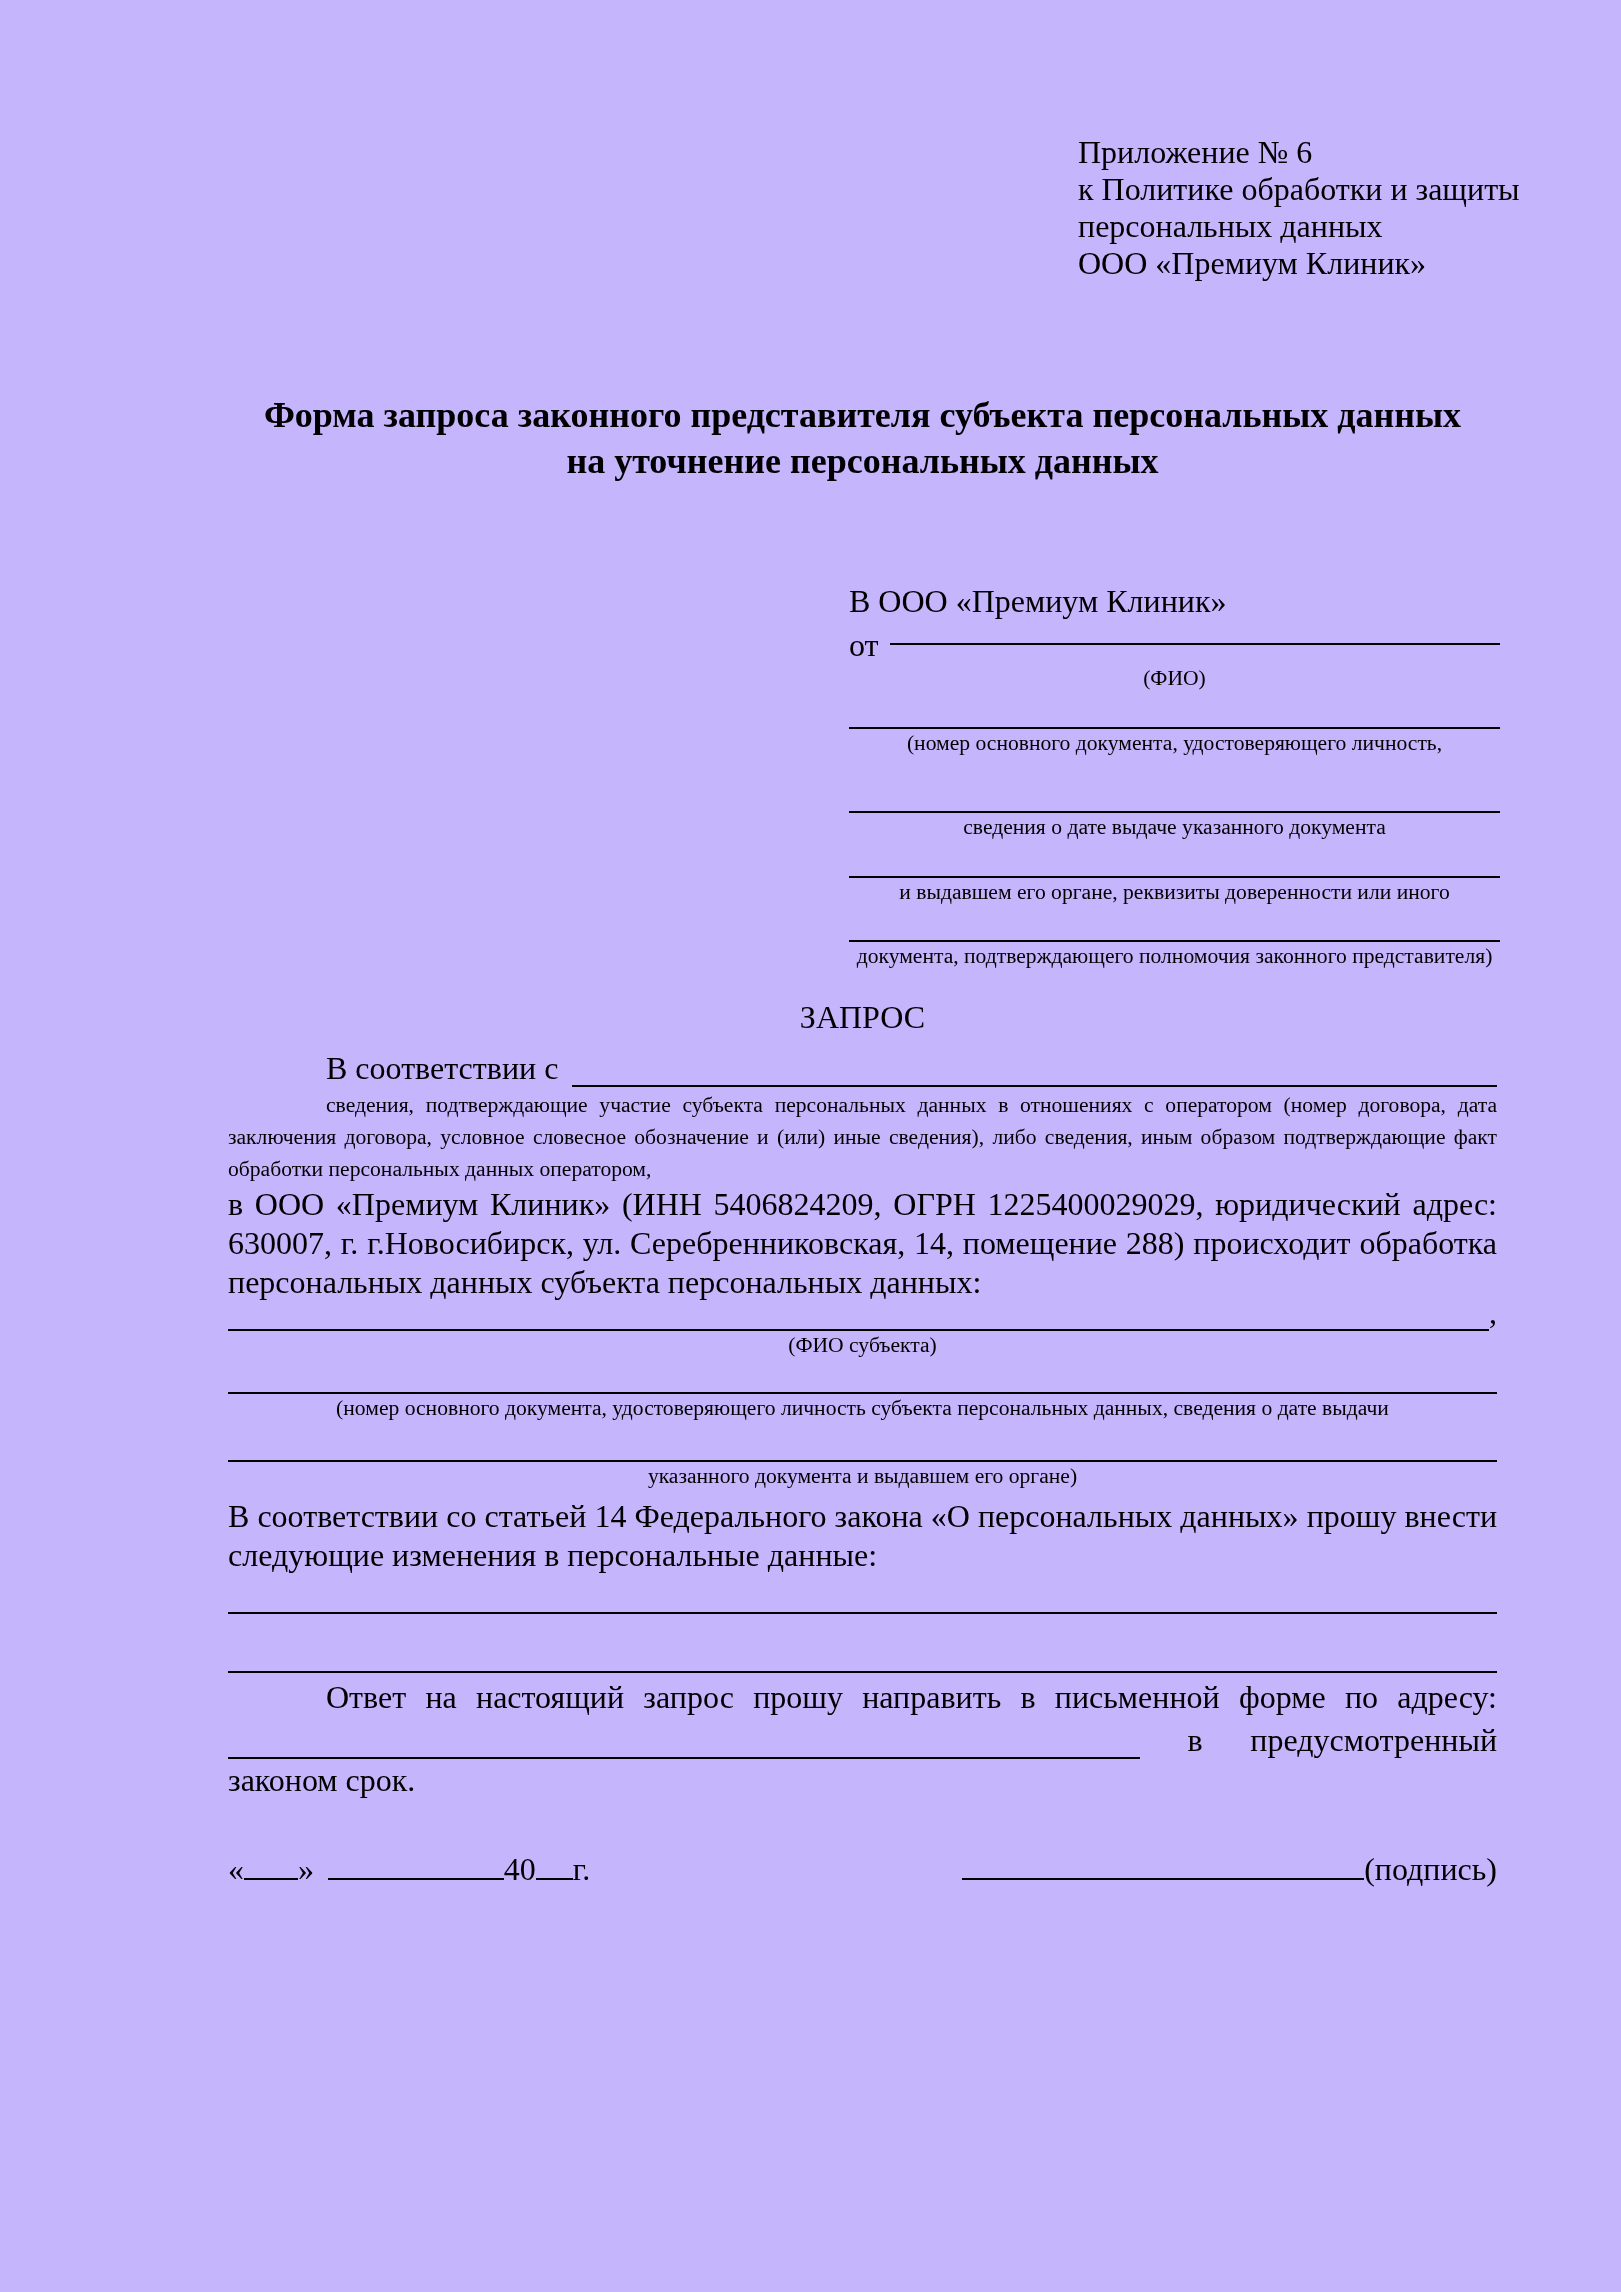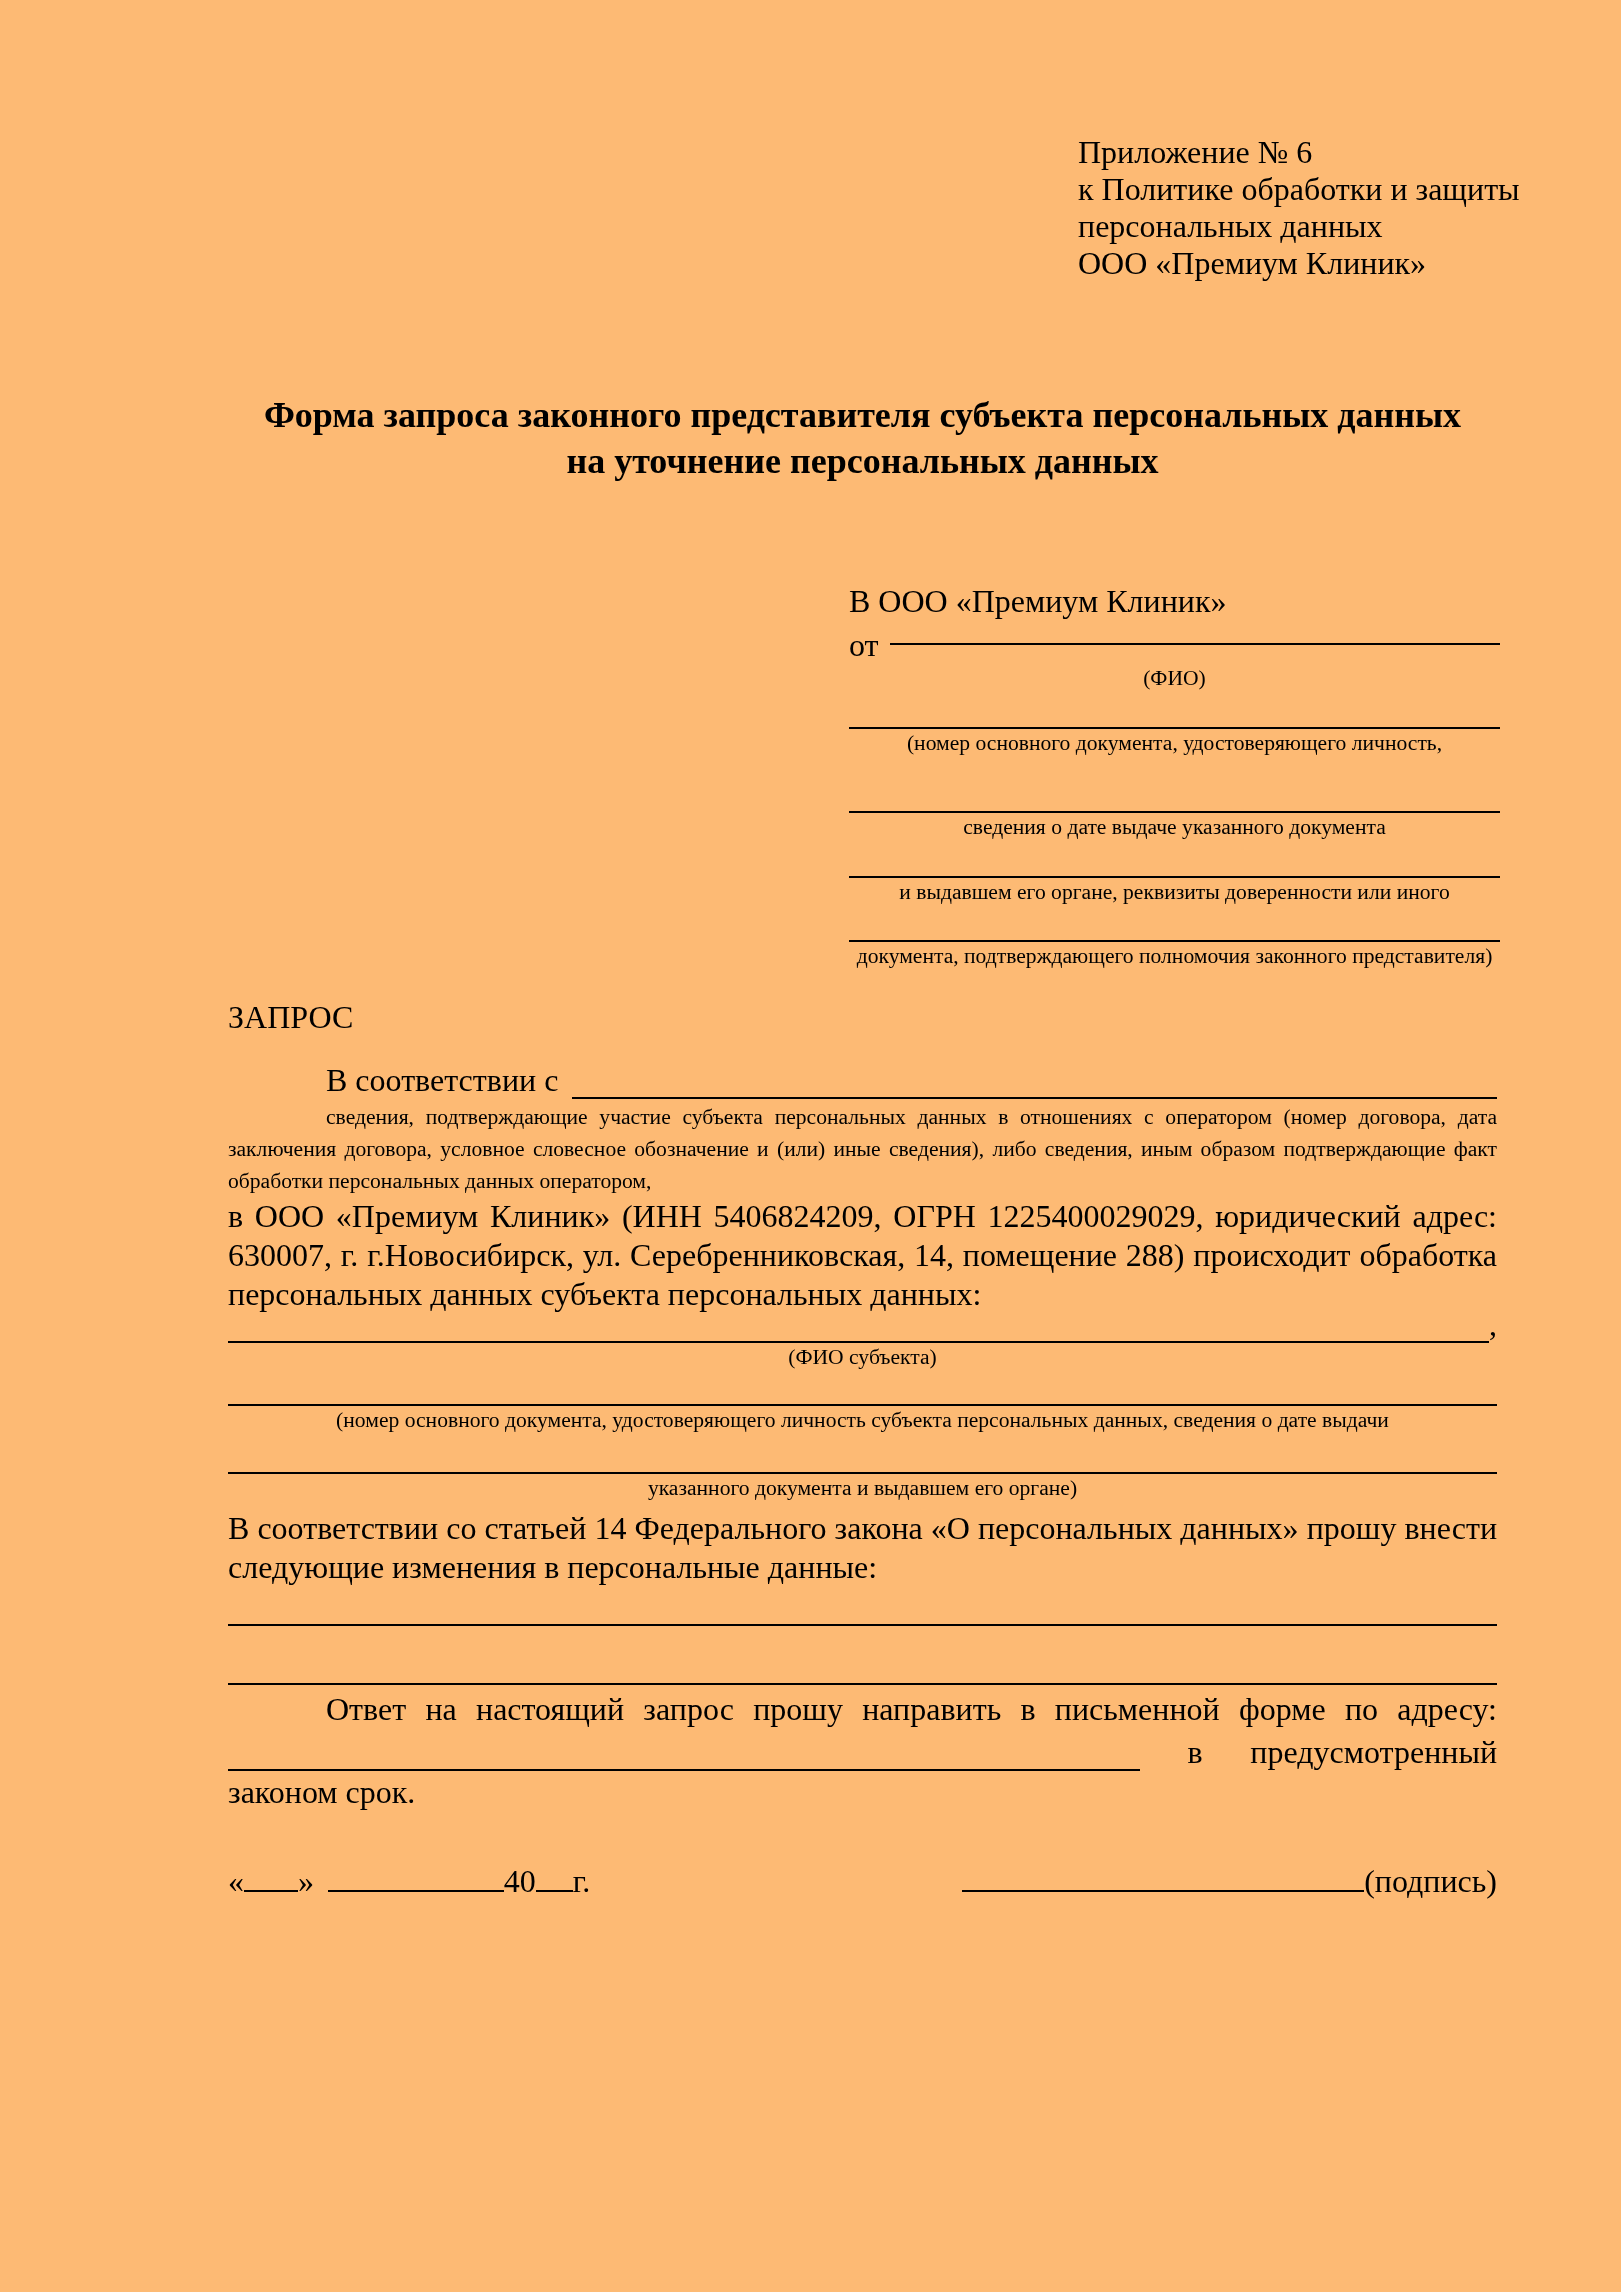--- a/index.html
+++ b/index.html
@@ -4,21 +4,21 @@
 <style>
   html, body {
     margin: 0;
     padding: 0;
     background: #888;
   }
   .page {
     position: relative;
     width: 1621px;
     height: 2293px;
-    background: #fdba74;
+    background: #c4b5fd;
     color: #000000;
     font-family: "Liberation Serif", "DejaVu Serif", serif;
     font-size: 32px;
     overflow: hidden;
     margin: 0 auto;
   }
 
   
   .blank {
     display: inline-block;
@@ -79,22 +79,23 @@
   .doc-blank.tall { height: 55px; }
 
   
   .main {
     position: absolute;
     left: 228px;
     top: 998px;
     width: 1269px;
   }
   .zapros {
+    text-align: center;
     line-height: 39px;
-    margin-bottom: 19px;
+    margin-bottom: 7px;
   }
   .intro-row {
     display: flex;
     align-items: stretch;
     height: 43px;
   }
   .intro-row .intro-label {
     align-self: flex-end;
     padding-left: 98px;
     padding-right: 13.7px;

